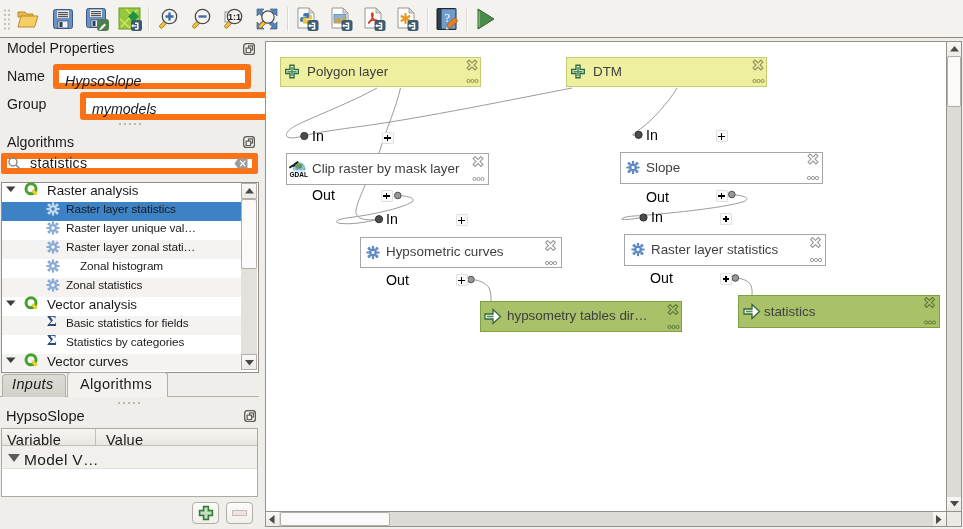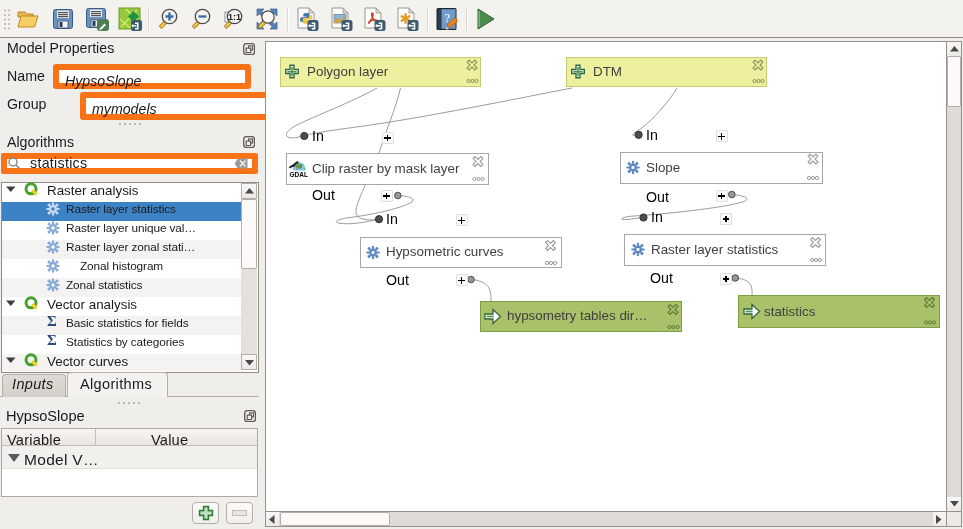--- a/index.html
+++ b/index.html
@@ -319,21 +319,21 @@
 </div>
 <div id="variables">
 <div class="lbl" style="left:6px;top:407.5px;font-size:14.6px;">HypsoSlope</div>
 <svg class="abs" style="left:244px;top:410px" width="12" height="12" viewBox="0 0 11 11">
         <use href="#detach"></use>
       </svg>
 <div class="abs" style="left:1px;top:428px;width:257px;height:69px;background:#fff;border:1px solid #aeaaa3;box-sizing:border-box;"></div>
 <div class="abs" style="left:2px;top:429px;width:255px;height:16px;background:linear-gradient(#f7f5f2,#e9e6e1);border-bottom:1px solid #c3bfb8;"></div>
 <div class="abs" style="left:95px;top:429px;width:1px;height:16px;background:#c3bfb8;"></div>
 <div class="lbl" style="left:7px;top:431.5px;font-size:14.6px;letter-spacing:0.2px;">Variable</div>
-<div class="lbl" style="left:106px;top:431.5px;font-size:14.6px;letter-spacing:0.2px;margin-left:45px;">Value</div>
+<div class="lbl" style="left:106px;top:431.5px;font-size:14.6px;letter-spacing:0.2px;">Value</div>
 <div class="abs" style="left:2px;top:446px;width:255px;height:22px;background:#f1f0ed;border-bottom:1px solid #e2e0dc;"></div>
 <svg class="abs" style="left:8px;top:454px" width="12" height="8">
         <path d="M0 0 h12 l-6 8 z" fill="#5a5a5a"></path>
       </svg>
 <div class="lbl" style="left:24px;top:450.5px;font-size:15.5px;font-weight:normal;letter-spacing:0.3px;">Model V…</div>
 <div class="sbtn" style="left:192px;top:502px;width:27px;height:22px;border-radius:4px;background:linear-gradient(#fcfbfa,#f1efec);"></div>
 <svg class="abs" style="left:198px;top:505px" width="16" height="16" viewBox="0 0 16 16">
         <path d="M5.5 1.5 h5 v4 h4 v5 h-4 v4 h-5 v-4 h-4 v-5 h4 z" fill="#8fbf8f" stroke="#2f7d35" stroke-width="1.4"></path>
         <path d="M6.8 2.8 h2.4 v4 h4 v2.4 h-4 v4 h-2.4 v-4 h-4 v-2.4 h4 z" fill="#fff" opacity=".5"></path>
       </svg>

